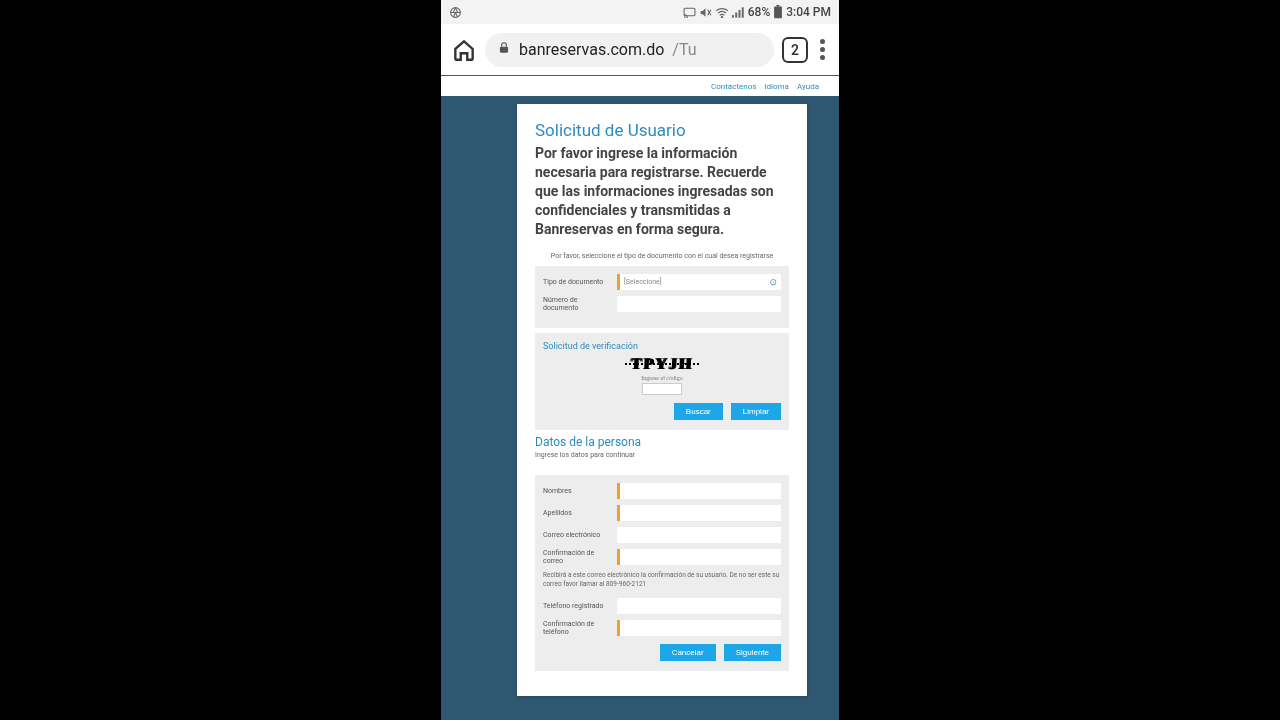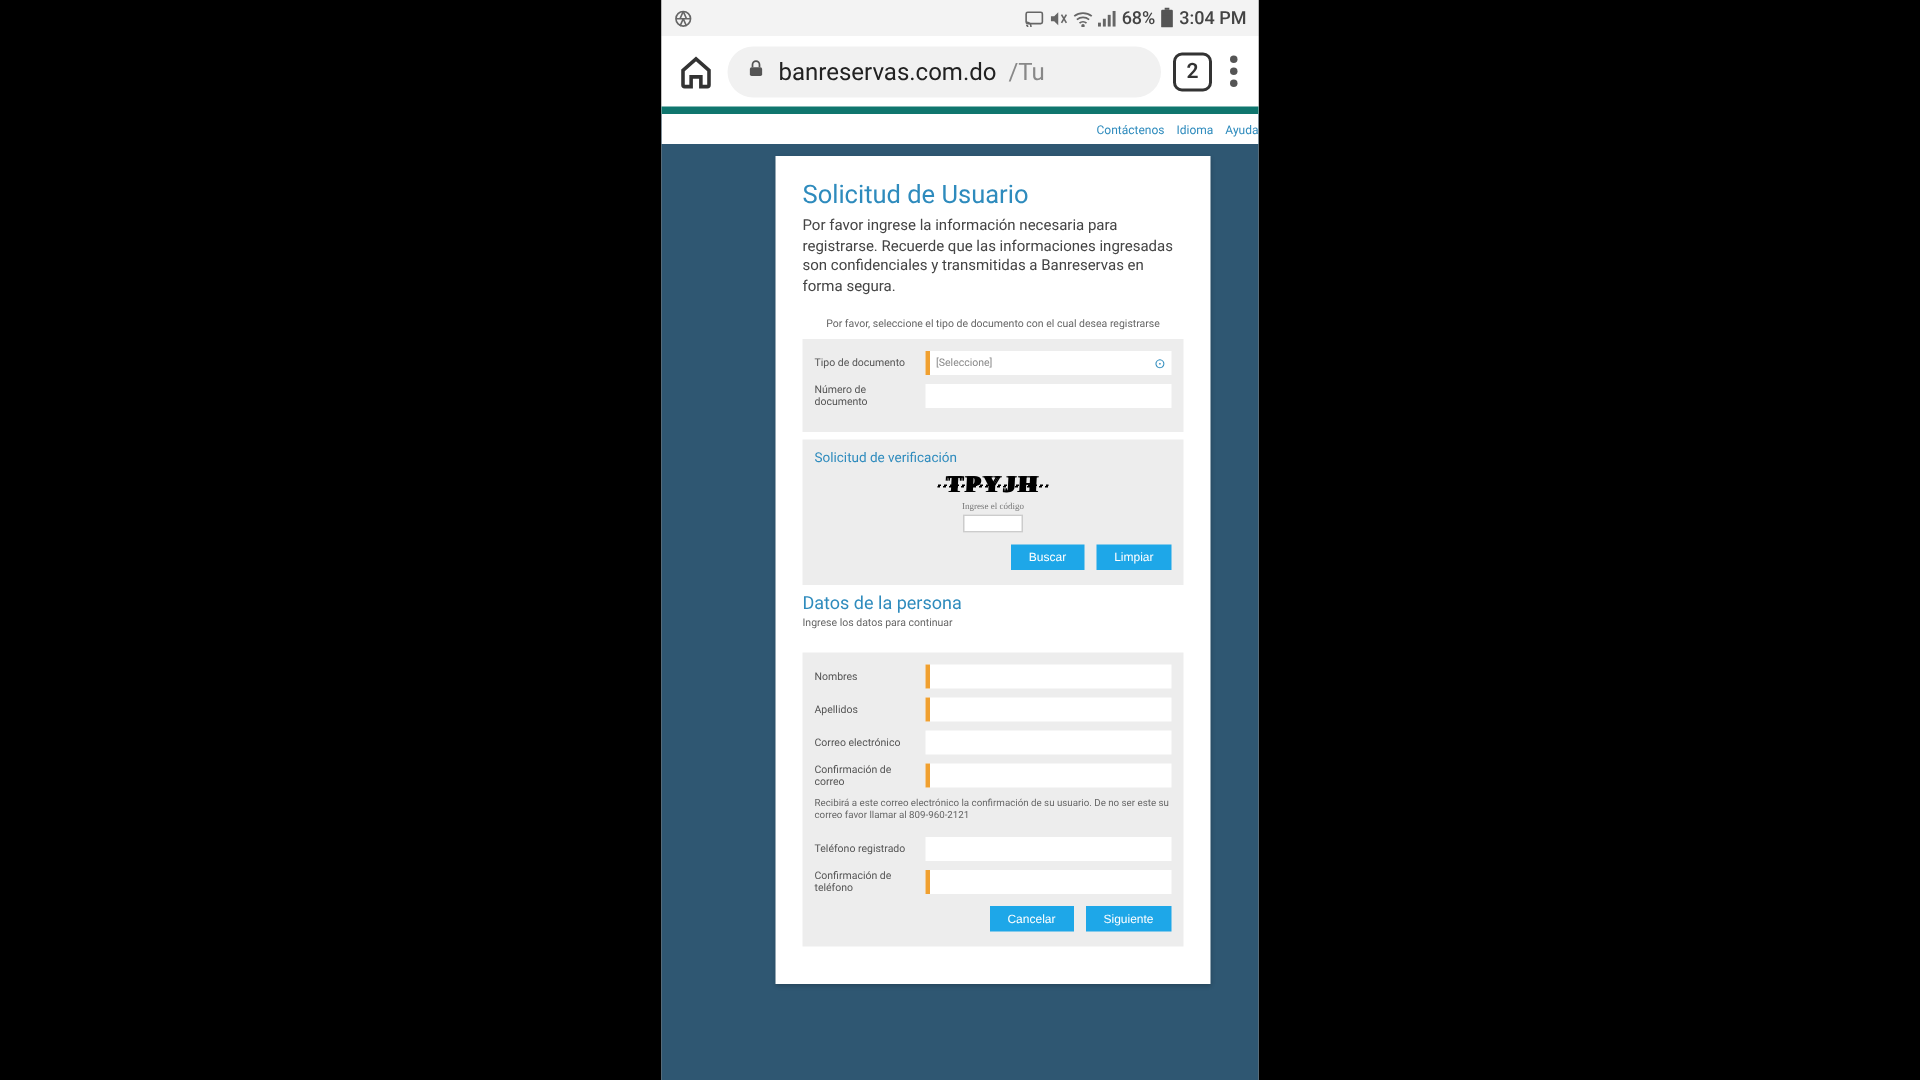--- a/index.html
+++ b/index.html
@@ -27,21 +27,21 @@
   }
   .status-left { display:flex; gap:4px; align-items:center;}
   .status-right { display:flex; gap:3px; align-items:center; font-weight:500;}
   .status-icon { display:inline-flex; }
   
   .browserbar {
     height: 52px;
     background:#fff;
     display:flex; align-items:center;
     padding: 0 10px; gap:8px;
-    border-bottom:5px solid #0f766e;
+    border-bottom:1px solid #0f766e;
   }
   .home-icon { width:26px; height:26px; }
   .urlpill {
     flex:1;
     height:34px;
     background:#f1f1f1;
     border-radius:18px;
     display:flex; align-items:center;
     padding:0 12px; gap:8px;
     color:#333; font-size:16px;
@@ -59,34 +59,34 @@
   
   .viewport {
     flex:1; background:#2f5772;
     overflow:hidden;
     position:relative;
   }
   .toplinks {
     background:#fff;
     height:20px;
     display:flex;justify-content:flex-end;align-items:center;
-    gap:8px; 
+    gap:8px; padding-right:20px;
     font-size:8px;
   }
   .toplinks a{color:#2e8bbd;text-decoration:none;}
   .card {
     position:absolute;
     left:76px; top:28px;
     width:290px;
     background:#fff;
     padding:16px 18px 20px 18px;
     box-shadow:0 1px 3px rgba(0,0,0,.2);
   }
   .h-title{color:#2e8bbd;font-size:17px;margin-bottom:4px;}
-  .intro{font-size:10px;color:#444;line-height:1.35;margin-bottom:14px;}
+  .intro{font-size:14px;color:#444;line-height:1.35;margin-bottom:14px;font-weight:bold;}
   .subhint{font-size:7px;color:#666;text-align:center;margin-bottom:6px;}
   .graybox{background:#ededed;padding:8px 8px 10px 8px;margin-bottom:5px;}
   .field-row{display:flex;align-items:center;margin-bottom:6px;gap:6px;}
   .field-label{font-size:7px;color:#555;width:68px;}
   .field-input{
     flex:1;background:#ffffff;border:none;height:16px;
     border-left:3px solid #f0a030;padding:0 4px;font-size:7px;color:#888;
     display:flex;align-items:center;justify-content:space-between;
   }
   .field-input.plain{border-left:none;}

